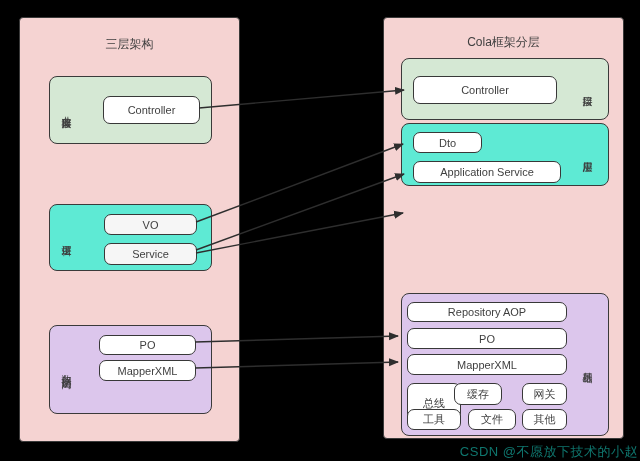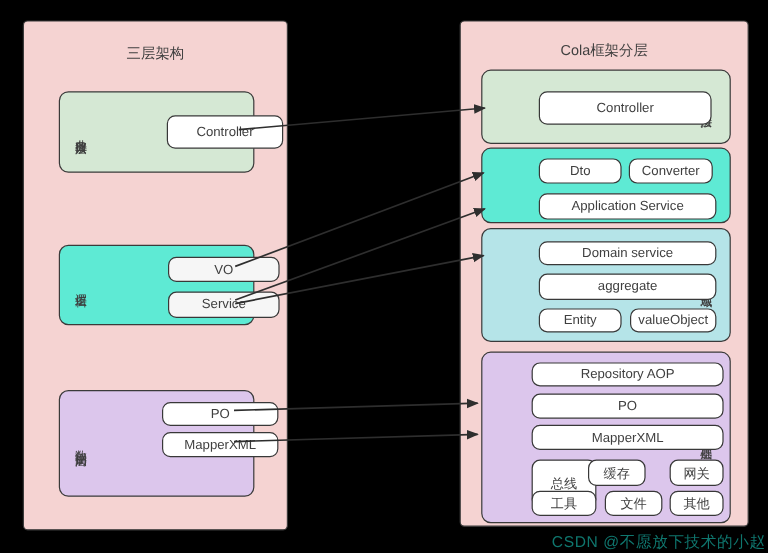--- a/index.html
+++ b/index.html
@@ -17,21 +17,21 @@
   .group{
     position:absolute;border:1.5px solid #3a3a3a;border-radius:8px;box-sizing:border-box;
   }
   .g-green{background:#d5e8d4;}
   .g-orange{background:#5eead4;}
   .g-cyan{background:#b5e4e8;}
   .g-purple{background:#dcc6ec;}
   .node{
     position:absolute;background:#ffffff;border:1.5px solid #383838;border-radius:7px;
     box-sizing:border-box;display:flex;align-items:center;justify-content:center;
-    font-size:11px;color:#3f3f3f;white-space:nowrap;margin-left:36px;
+    font-size:11px;color:#3f3f3f;white-space:nowrap;
   }
   .node.gray{background:#f6f6f6;}
   .vlabel{
     position:absolute;top:50%;transform:translateY(-50%);
     writing-mode:vertical-rl;text-orientation:upright;
     font-size:10px;letter-spacing:1px;color:#3d3d3d;line-height:1;
   }
   .vlabel.left-side{left:11px;}
   .vlabel.right-side{right:16px;}
   .arrows{position:absolute;left:0;top:0;pointer-events:none;}
@@ -69,31 +69,23 @@
     <div class="panel-title" style="top:16px">Cola框架分层</div>
 
     <div class="group g-green" style="left:17px;top:40px;width:208px;height:62px">
       <div class="vlabel right-side">接口层</div>
       <div class="node" style="left:11px;top:17px;width:144px;height:28px">Controller</div>
     </div>
 
     <div class="group g-orange" style="left:17px;top:105px;width:208px;height:63px">
       <div class="vlabel right-side">应用层</div>
       <div class="node" style="left:11px;top:8px;width:69px;height:21px">Dto</div>
-      <div class="node" style="left:86px;top:8px;width:70px;height:21px">Converter</div>
       <div class="node" style="left:11px;top:37px;width:148px;height:22px">Application Service</div>
     </div>
 
-    <div class="group g-cyan" style="left:17px;top:172px;width:208px;height:95px">
-      <div class="vlabel right-side">领域层</div>
-      <div class="node" style="left:11px;top:10px;width:148px;height:20px">Domain service</div>
-      <div class="node" style="left:11px;top:37px;width:148px;height:22px">aggregate</div>
-      <div class="node" style="left:11px;top:66px;width:69px;height:20px">Entity</div>
-      <div class="node" style="left:87px;top:66px;width:72px;height:20px">valueObject</div>
-    </div>
 
     <div class="group g-purple" style="left:17px;top:275px;width:208px;height:143px">
       <div class="vlabel right-side">基础层</div>
       <div class="node" style="left:5px;top:8px;width:160px;height:20px">Repository AOP</div>
       <div class="node" style="left:5px;top:34px;width:160px;height:21px">PO</div>
       <div class="node" style="left:5px;top:60px;width:160px;height:21px">MapperXML</div>
       <div class="node" style="left:5px;top:89px;width:54px;height:40px">总线</div>
       <div class="node" style="left:52px;top:89px;width:48px;height:22px">缓存</div>
       <div class="node" style="left:120px;top:89px;width:45px;height:22px">网关</div>
       <div class="node" style="left:5px;top:115px;width:54px;height:21px">工具</div>

